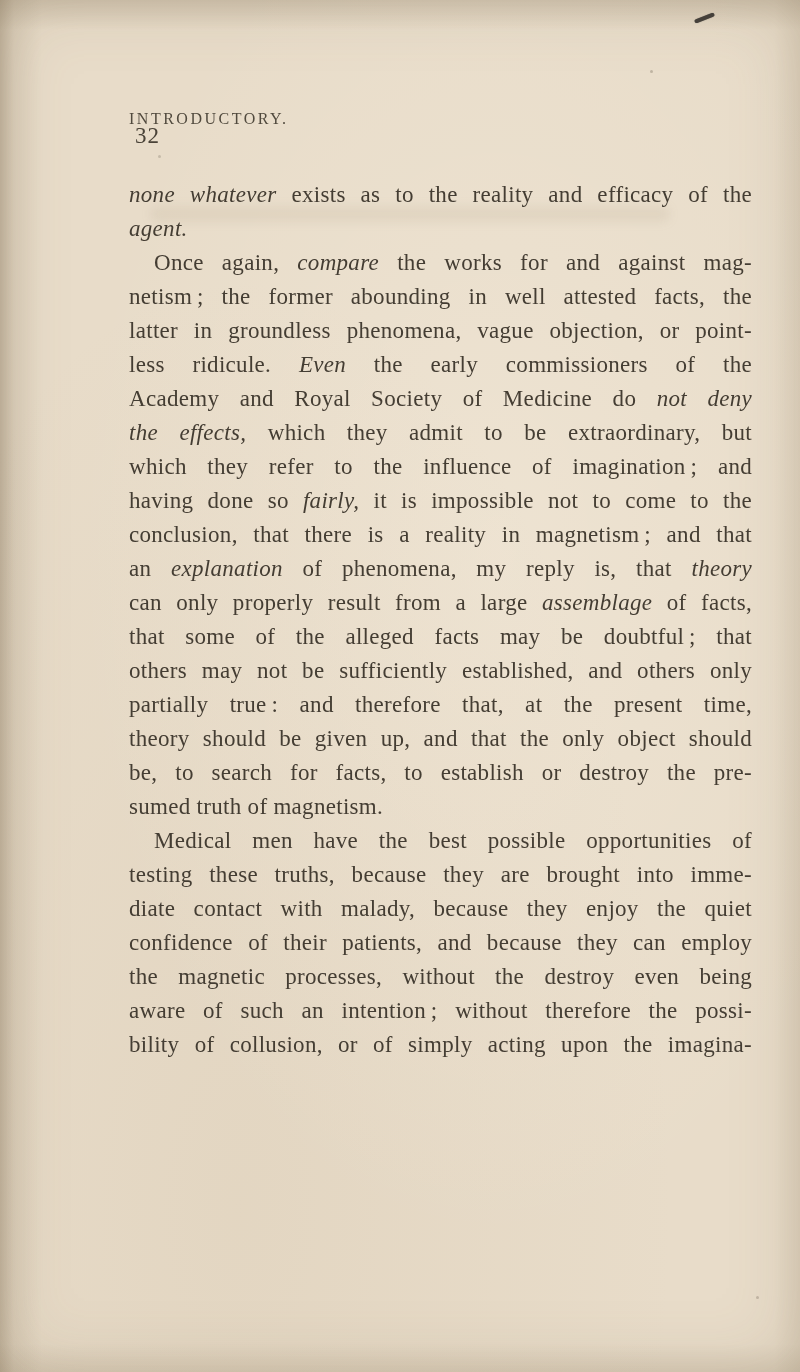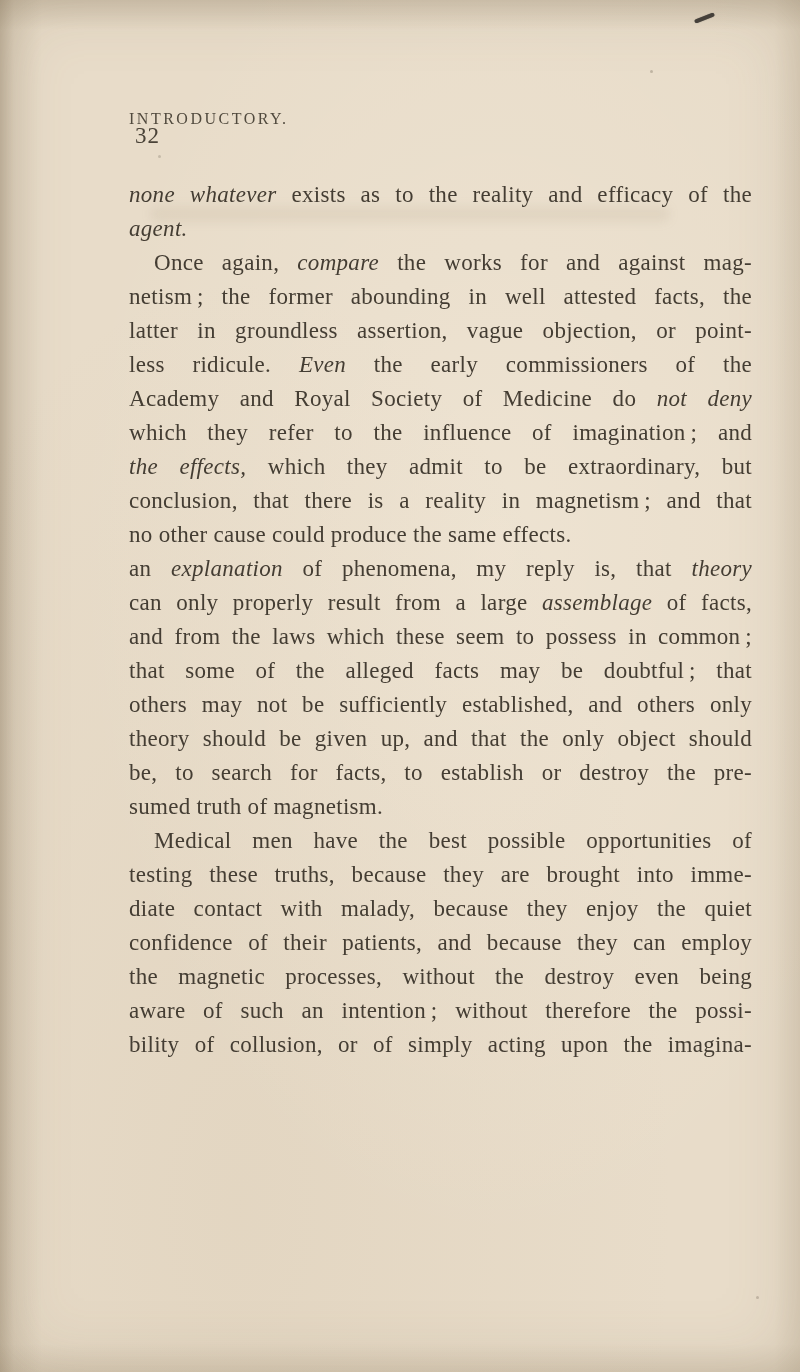--- a/index.html
+++ b/index.html
@@ -59,32 +59,32 @@
   <div class="speck s2"></div>
   <div class="speck s3"></div>
   <div class="smudge"></div>
   <span class="pagenum">32</span>
   <span class="running">INTRODUCTORY.</span>
   <div class="body" id="body-text">
       <div class="line j"><span class="it">none whatever</span><span> exists as to the reality and  efficacy  of  the</span></div>
       <div class="line"><span class="it">agent.</span></div>
       <div class="line j indent"><span>Once again, </span><span class="it">compare</span><span> the works for and against mag-</span></div>
       <div class="line j"><span>netism ; the former abounding in well attested facts, the</span></div>
-      <div class="line j"><span>latter in groundless assertion, vague objection, or point-</span></div>
+      <div class="line j"><span>latter in groundless phenomena, vague objection, or point-</span></div>
       <div class="line j"><span>less ridicule.  </span><span class="it">Even</span><span> the early commissioners of the</span></div>
       <div class="line j"><span>Academy and Royal Society of Medicine do </span><span class="it">not deny</span></div>
+      <div class="line j"><span class="it">the effects,</span><span> which they admit to be extraordinary, but</span></div>
       <div class="line j"><span>which they refer to the influence of imagination ; and</span></div>
-      <div class="line j"><span class="it">the effects,</span><span> which they admit to be extraordinary, but</span></div>
+      <div class="line j"><span>having done so </span><span class="it">fairly,</span><span> it is impossible not to come to the</span></div>
       <div class="line j"><span>conclusion, that there is a reality in magnetism ; and that</span></div>
-      <div class="line"><span>no other cause could produce the same effects.</span></div>
       <div class="line j"><span>an </span><span class="it">explanation</span><span> of phenomena, my reply is, that </span><span class="it">theory</span></div>
       <div class="line j"><span>can only properly result from a large </span><span class="it">assemblage</span><span> of facts,</span></div>
-      <div class="line j"><span>and from the laws which these seem to possess in common ;</span></div>
       <div class="line j"><span>that some of the alleged facts may be doubtful ; that</span></div>
       <div class="line j"><span>others may not be sufficiently established, and others only</span></div>
+      <div class="line j"><span>partially true : and therefore that, at the present time,</span></div>
       <div class="line j"><span>theory should be given up, and that the only object should</span></div>
       <div class="line j"><span>be, to search for facts, to establish or destroy the pre-</span></div>
       <div class="line"><span>sumed truth of magnetism.</span></div>
       <div class="line j indent"><span>Medical men have the best possible opportunities of</span></div>
       <div class="line j"><span>testing these truths, because they are brought into imme-</span></div>
       <div class="line j"><span>diate contact with malady, because they enjoy the quiet</span></div>
       <div class="line j"><span>confidence of their patients, and because they can employ</span></div>
       <div class="line j"><span>the magnetic processes, without the destroy even being</span></div>
       <div class="line j"><span>aware of such an intention ; without therefore the possi-</span></div>
       <div class="line j"><span>bility of collusion, or of simply acting upon the imagina-</span></div>

